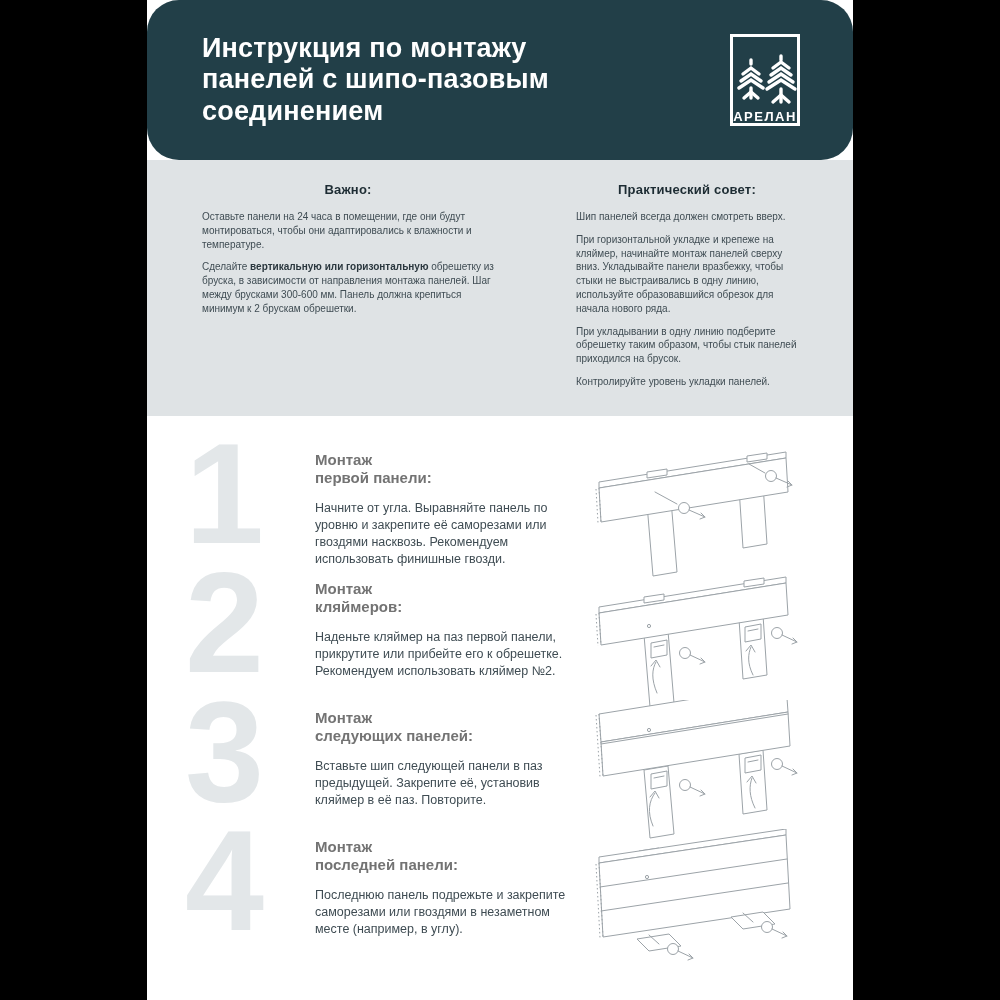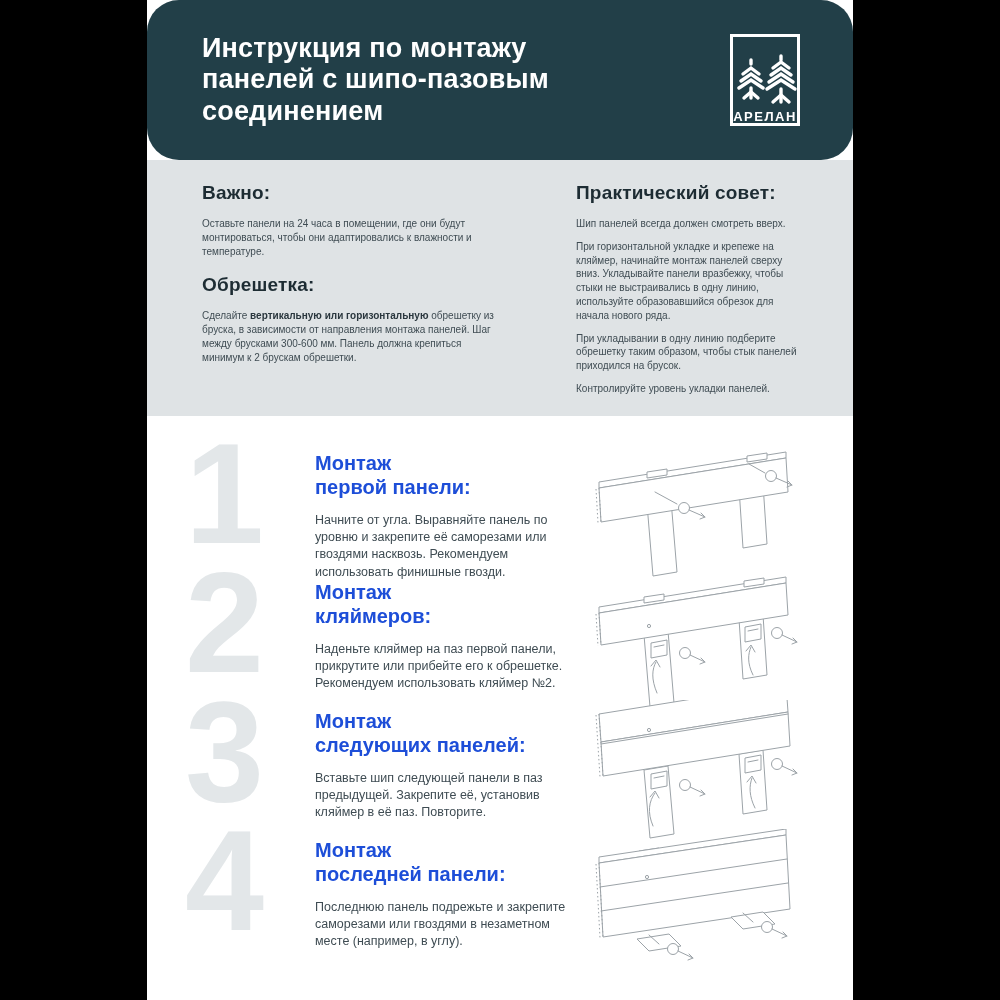--- a/index.html
+++ b/index.html
@@ -28,38 +28,38 @@
   }
   .logo-text{color:#ffffff;font-weight:bold;font-size:13px;letter-spacing:1.5px;line-height:1;margin-top:2px;}
   
   .info{
     background:#DFE3E5;box-sizing:border-box;height:256px;
     padding:22px 55px 0 55px;display:flex;
   }
   .info-col-left{width:292px;}
   .info-col-right{width:222px;margin-left:auto;}
   .section-heading{
-    font-size:19px;font-weight:bold;color:#1D2C33;margin:0 0 13px 0;letter-spacing:.2px;
+    font-size:13px;font-weight:bold;color:#1D2C33;margin:0 0 13px 0;letter-spacing:.2px;text-align:center;
   }
   .info p{
     font-size:10px;color:#3F4C53;line-height:1.38;margin:0 0 9px 0;
   }
   .lathing-heading{margin-top:16px;}
   .bold-inline{font-weight:bold;color:#2A373E;}
   
   .steps{padding:26px 0 0 38px;box-sizing:border-box;}
   .step{display:flex;height:129px;align-items:flex-start;}
   .step-number{
     width:130px;flex:0 0 auto;
     font-size:142px;font-weight:bold;color:#E3E7E9;line-height:104px;
     letter-spacing:-4px;
   }
   .step-text{width:252px;flex:0 0 auto;padding-top:9px;}
   .step-heading{
-    font-size:20px;font-weight:bold;color:#1d4ed8;line-height:1.22;
+    font-size:15px;font-weight:bold;color:#737373;line-height:1.22;
     white-space:pre-line;margin:0 0 12px 0;
   }
   .step-body{font-size:12.5px;color:#3F4C53;line-height:1.38;margin:0;}
   .step-illust{
     width:212px;margin-left:auto;margin-right:52px;flex:0 0 auto;
   }
   .step-illust svg{display:block;}
   .lineart{stroke:#9CA3A8;stroke-width:1;fill:#ffffff;stroke-linejoin:round;}
   .lineart-open{stroke:#9CA3A8;stroke-width:1;fill:none;stroke-linejoin:round;stroke-linecap:round;}
   .lineart-dots{stroke:#9CA3A8;stroke-width:1;fill:none;stroke-dasharray:1.5 2.5;}
@@ -94,21 +94,20 @@
         </g>
       </svg>
       <div class="logo-text">АРЕЛАН</div>
     </div>
   </div>
 
   <div class="info">
     <div class="info-col-left">
       <h2 class="section-heading">Важно:</h2>
       <p>Оставьте панели на 24 часа в помещении, где они будут монтироваться, чтобы они адаптировались к влажности и температуре.</p>
-      <h2 class="section-heading lathing-heading">Обрешетка:</h2>
       <p><span>Сделайте </span><span class="bold-inline">вертикальную или горизонтальную</span><span> обрешетку из бруска, в зависимости от направления монтажа панелей. Шаг между брусками 300-600 мм. Панель должна крепиться минимум к 2 брускам обрешетки.</span></p>
     </div>
     <div class="info-col-right">
       <h2 class="section-heading">Практический совет:</h2>
       <p>Шип панелей всегда должен смотреть вверх.</p>
       <p>При горизонтальной укладке и крепеже на кляймер, начинайте монтаж панелей сверху вниз. Укладывайте панели вразбежку, чтобы стыки не выстраивались в одну линию, используйте образовавшийся обрезок для начала нового ряда.</p>
       <p>При укладывании в одну линию подберите обрешетку таким образом, чтобы стык панелей приходился на брусок.</p>
       <p>Контролируйте уровень укладки панелей.</p>
     </div>
   </div>

